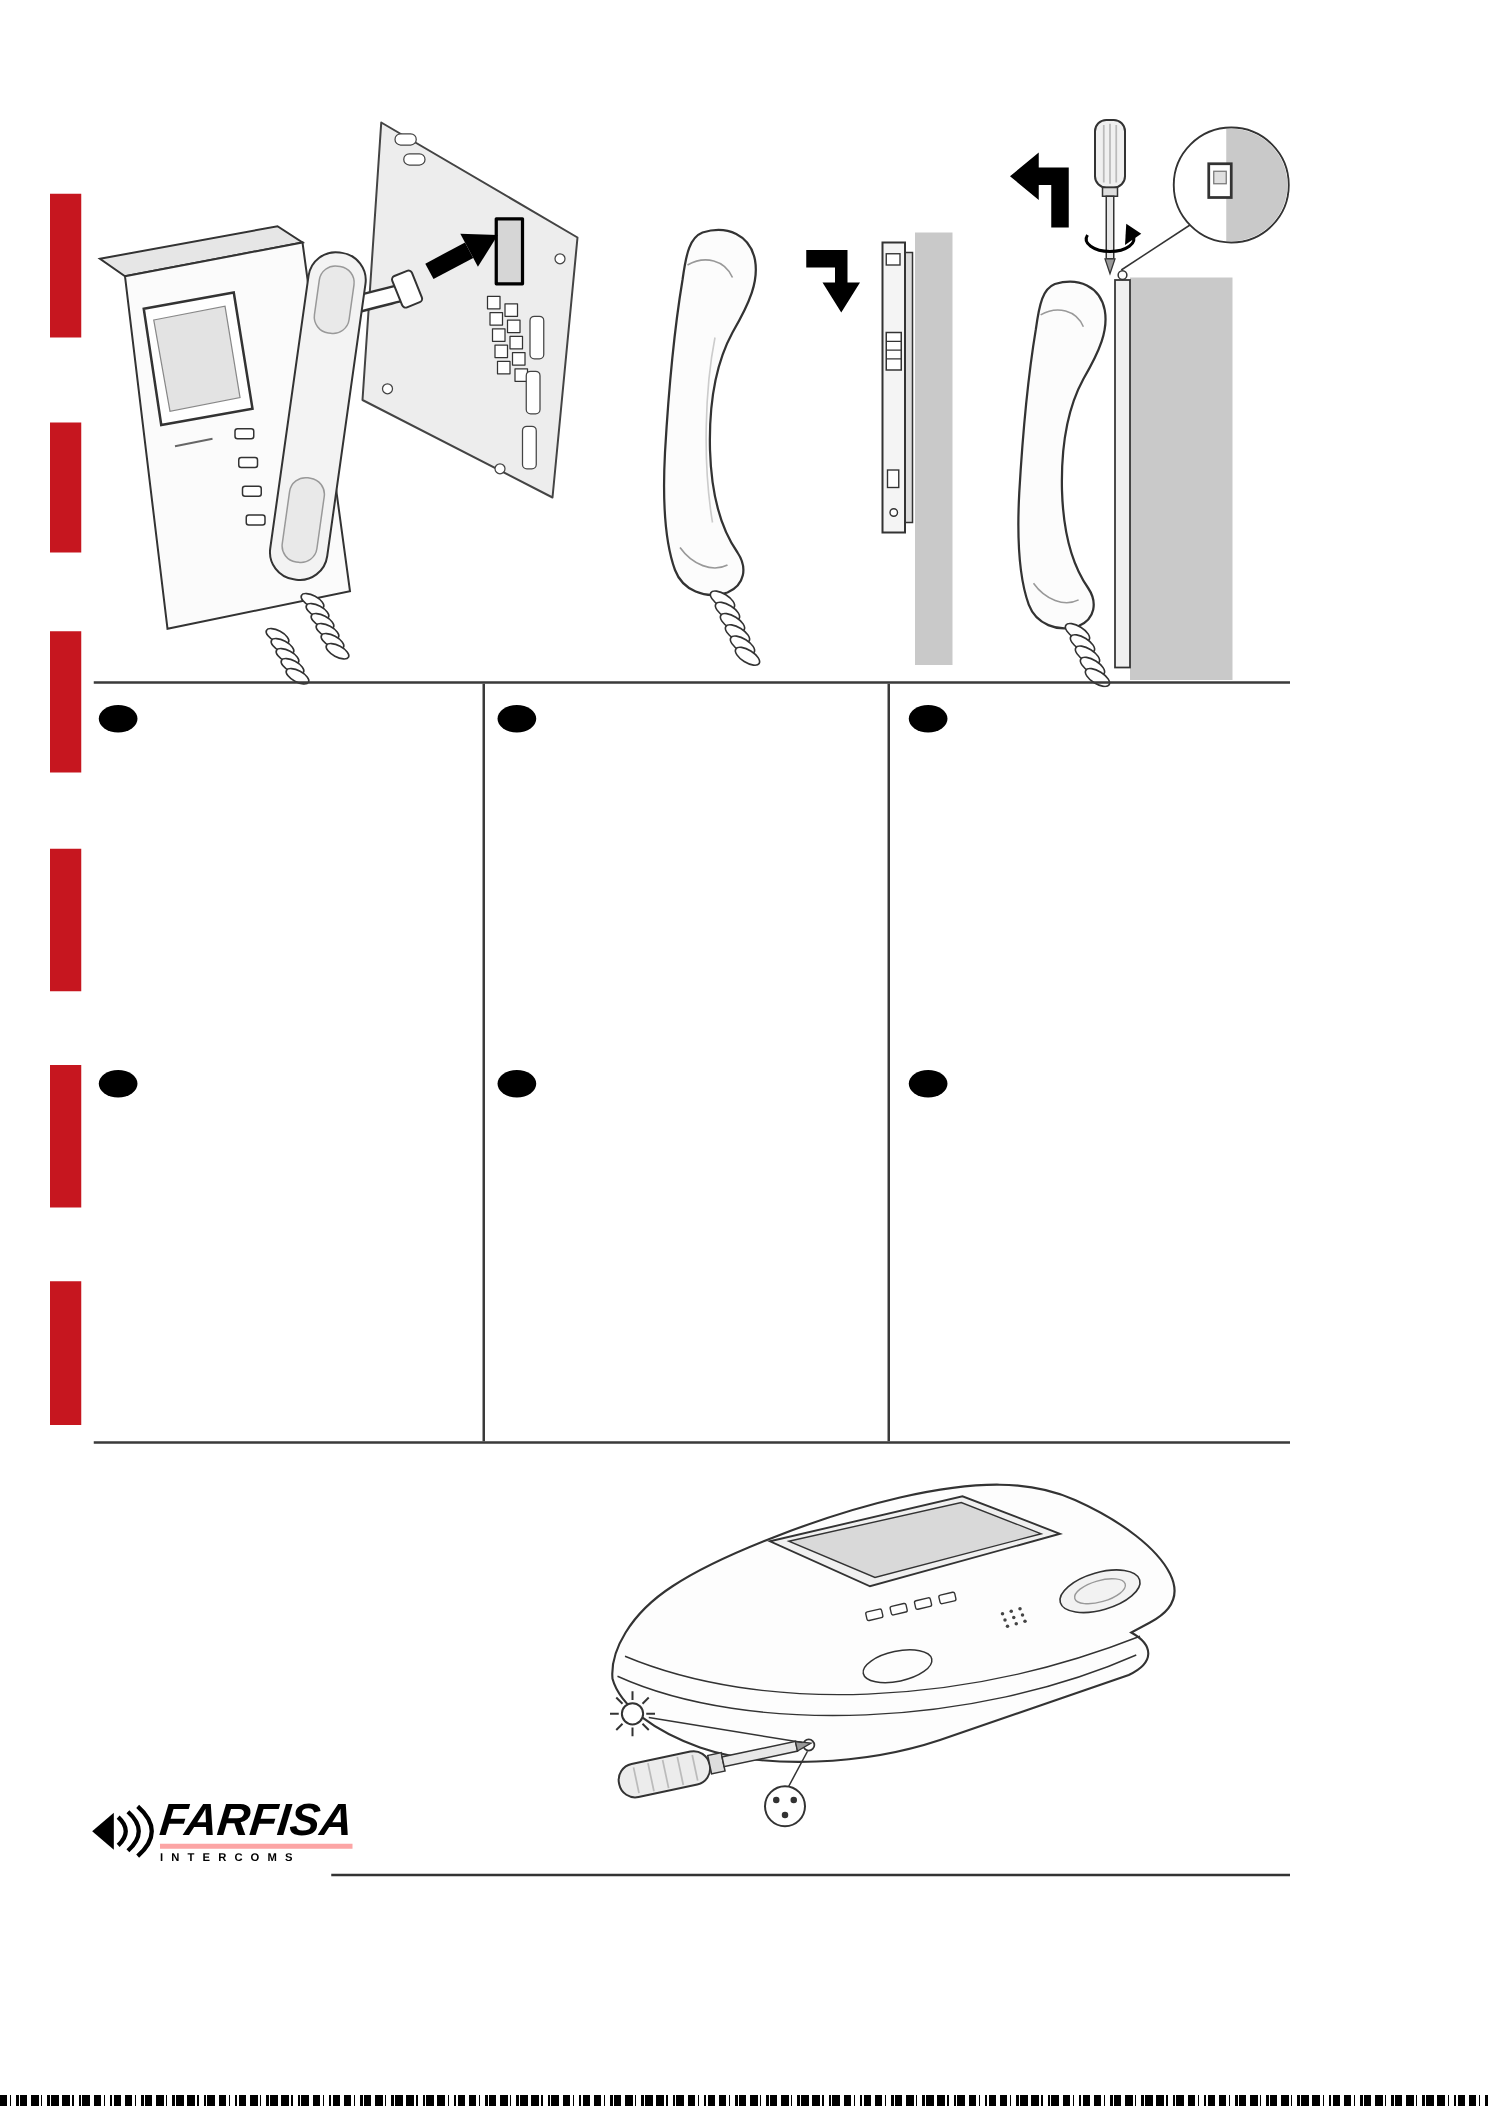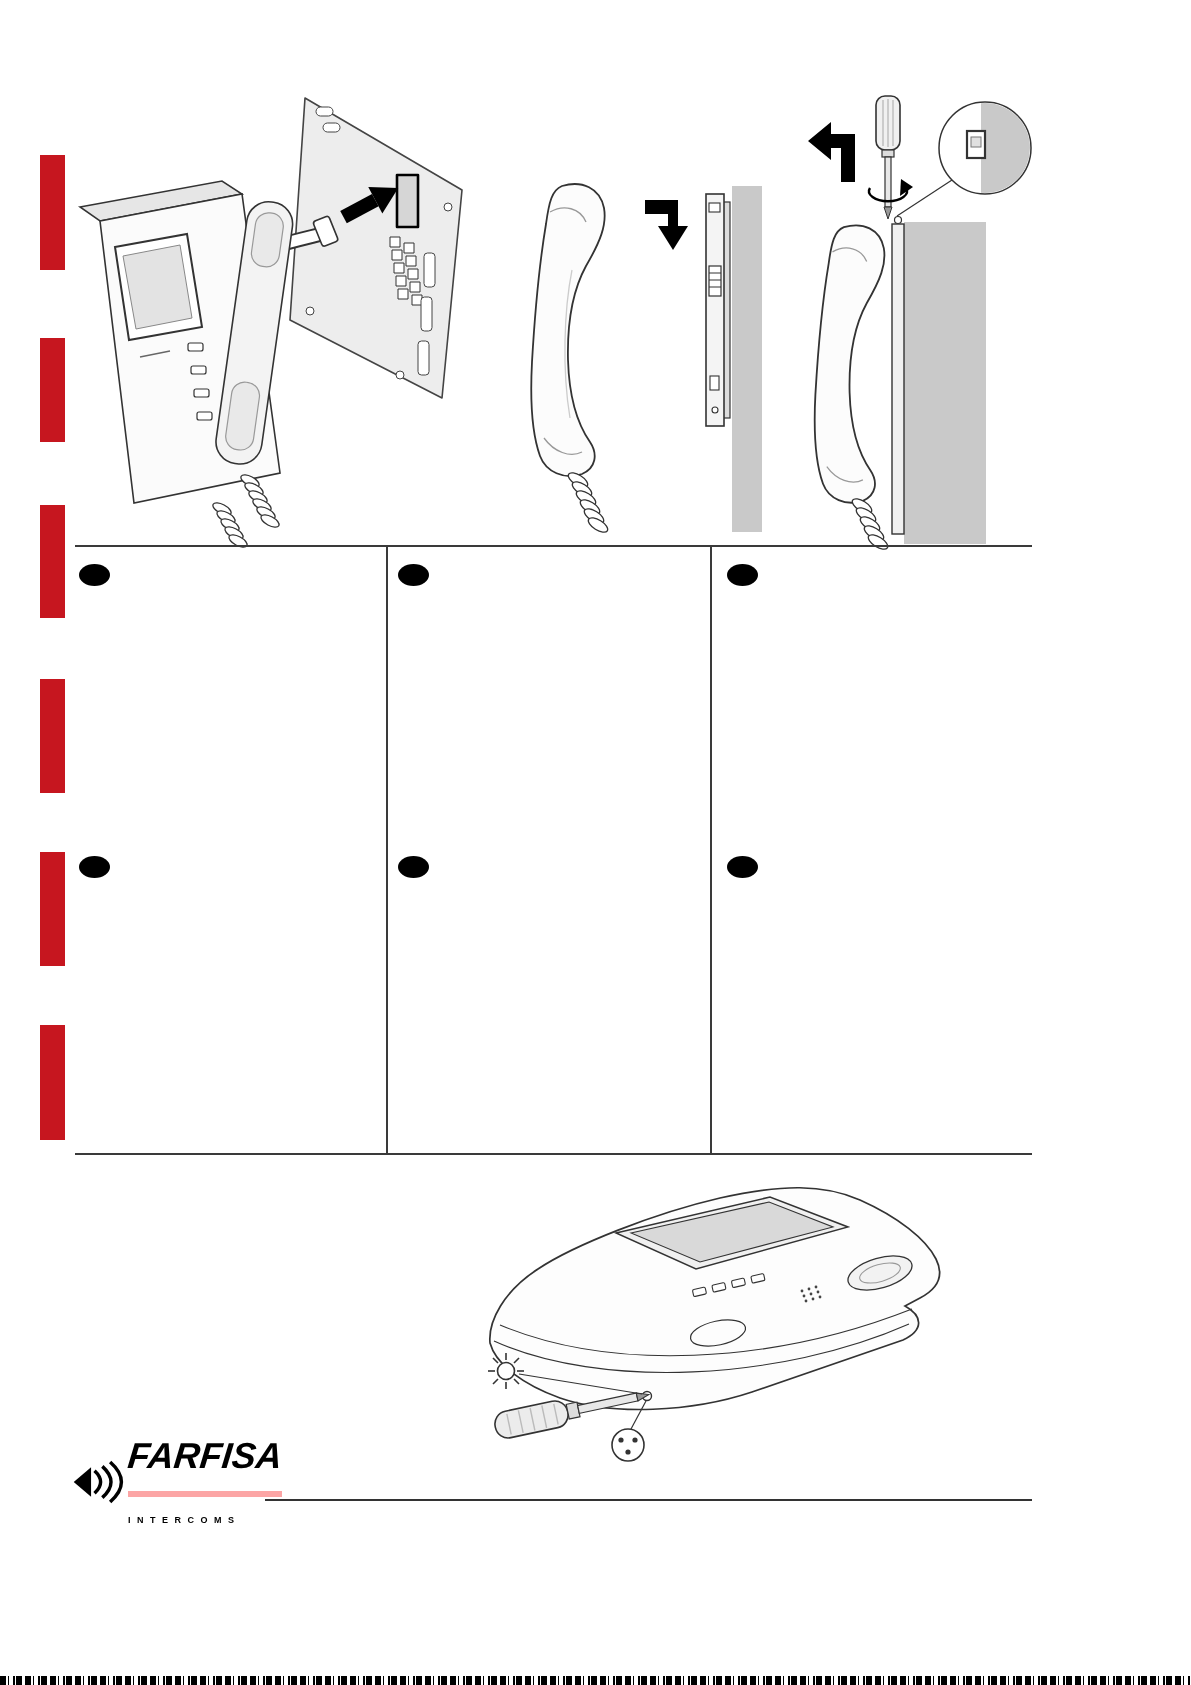--- a/index.html
+++ b/index.html
@@ -20,21 +20,21 @@
     overflow:hidden; color:transparent; font-size:1px;
   }
   .logo { position:absolute; left:72px; top:1438px; display:flex; align-items:center; gap:4px; }
   .logo-mark { width:52px; height:48px; }
   .logo-brand {
     font-style:italic; font-weight:bold; font-size:36px; line-height:1; color:#000;
     transform:skewX(-6deg);
   }
   .logo-sub {
     font-size:9px; font-weight:bold; letter-spacing:6.5px; color:#000;
-    margin-top:17px; padding-top:18px; border-top:6px solid #fca5a5; white-space:nowrap;
+    margin-top:1px; padding-top:2px; border-top:4px solid #fca5a5; white-space:nowrap;
   }
   .footer-line { position:absolute; left:265px; top:1499px; width:767px; height:2px; background:#333; }
   .barcode {
     position:absolute; left:0; top:1676px; width:1191px; height:9px;
     background:repeating-linear-gradient(90deg,
       #000 0 6px, #fff 6px 8px, #000 8px 9px, #fff 9px 13px,
       #000 13px 15px, #fff 15px 16px, #000 16px 22px, #fff 22px 25px);
   }
 </style>
 </head>

